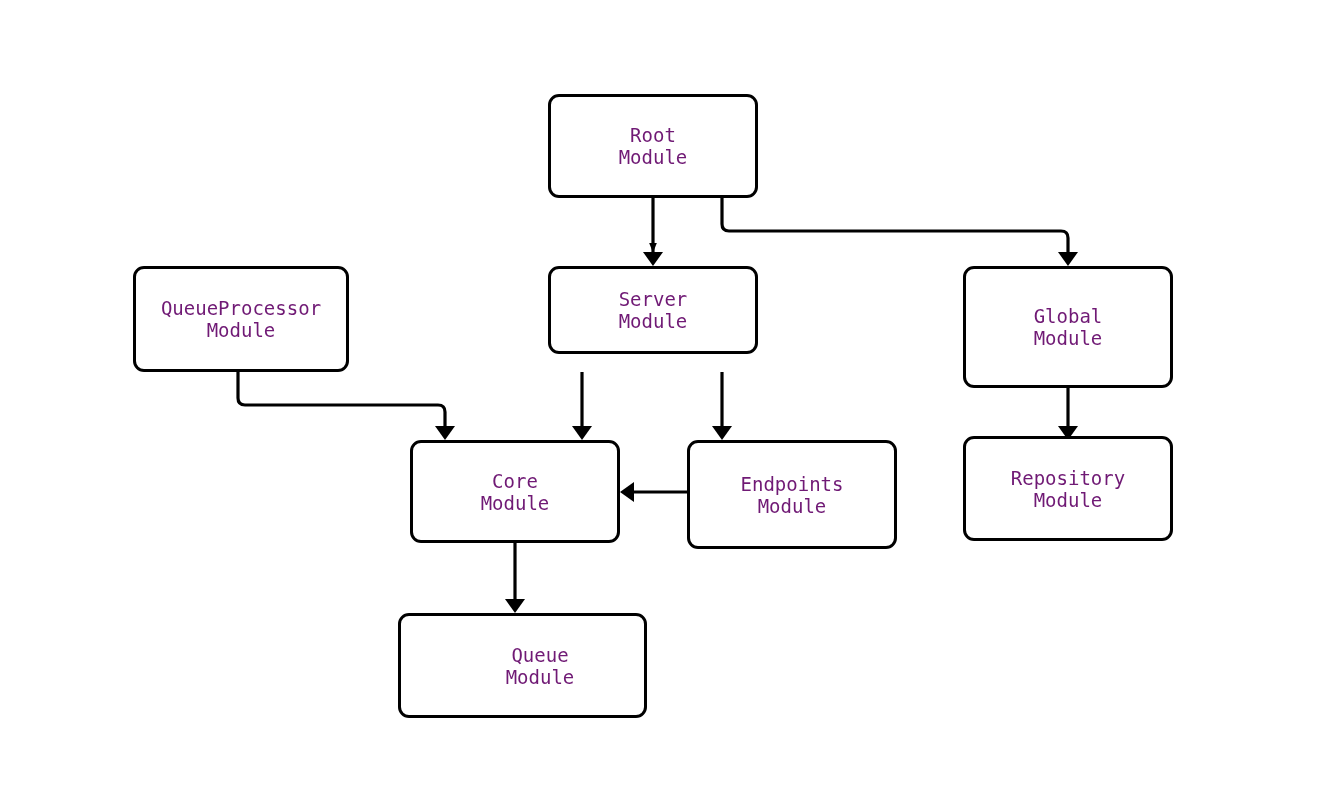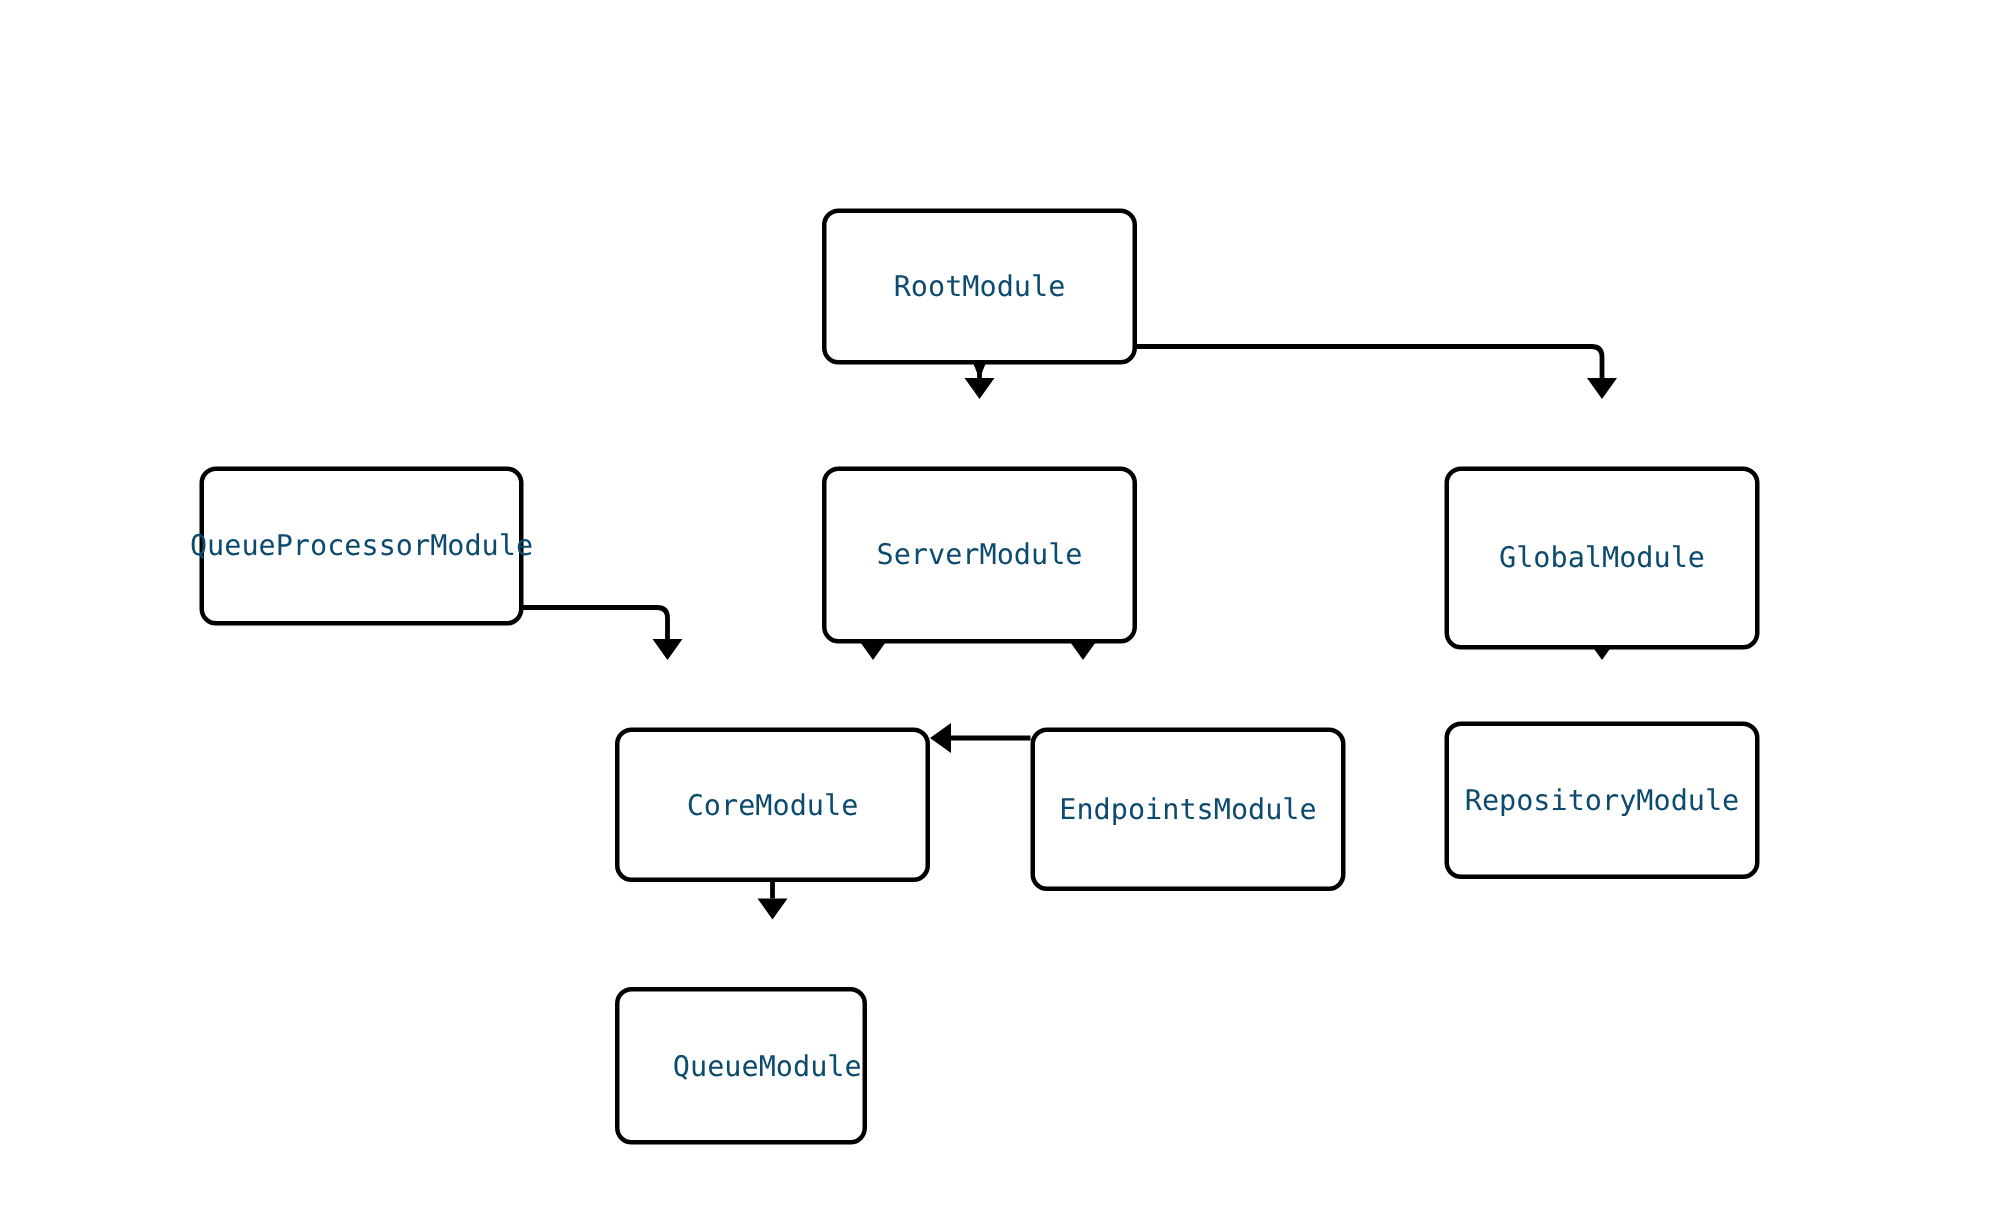--- a/index.html
+++ b/index.html
@@ -27,36 +27,35 @@
     position: absolute;
     left: 0;
     top: 0;
     width: 1337px;
     height: 809px;
   }
   .node {
     position: absolute;
     box-sizing: border-box;
     display: flex;
-    flex-direction: row;
+    flex-direction: column;
     align-items: center;
     justify-content: center;
     background: #ffffff;
     border: 3px solid #000000;
     border-radius: 11px;
     font-family: "DejaVu Sans Mono", "Liberation Mono", monospace;
     font-size: 19px;
     font-weight: 500;
     line-height: 22px;
-    color: #0c4a6e;
+    color: #701a75;
     white-space: pre;
     letter-spacing: 0px;
     text-align: center;
     user-select: none;
-    margin-top: 45px;
   }
   .node-line {
     display: block;
   }
 </style>
 </head>
 <body>
 
 <div id="diagram-canvas">
 
@@ -113,21 +112,21 @@
     <div class="node" id="node-root" style="left: 548px; top: 94px; width: 210px; height: 104px;">
       <span class="node-line">Root</span>
       <span class="node-line">Module</span>
     </div>
 
     <div class="node" id="node-queueprocessor" style="left: 133px; top: 266px; width: 216px; height: 106px;">
       <span class="node-line">QueueProcessor</span>
       <span class="node-line">Module</span>
     </div>
 
-    <div class="node" id="node-server" style="left: 548px; top: 266px; width: 210px; height: 118px;">
+    <div class="node" id="node-server" style="left: 548px; top: 266px; width: 210px; height: 88px;">
       <span class="node-line">Server</span>
       <span class="node-line">Module</span>
     </div>
 
     <div class="node" id="node-global" style="left: 963px; top: 266px; width: 210px; height: 122px;">
       <span class="node-line">Global</span>
       <span class="node-line">Module</span>
     </div>
 
     <div class="node" id="node-core" style="left: 410px; top: 440px; width: 210px; height: 103px;">
@@ -138,19 +137,19 @@
     <div class="node" id="node-endpoints" style="left: 687px; top: 440px; width: 210px; height: 109px;">
       <span class="node-line">Endpoints</span>
       <span class="node-line">Module</span>
     </div>
 
     <div class="node" id="node-repository" style="left: 963px; top: 436px; width: 210px; height: 105px;">
       <span class="node-line">Repository</span>
       <span class="node-line">Module</span>
     </div>
 
-    <div class="node" id="node-queue" style="left: 410px; top: 613px; width: 168px; height: 105px; padding-left: 35px;">
+    <div class="node" id="node-queue" style="left: 398px; top: 613px; width: 249px; height: 105px; padding-left: 35px;">
       <span class="node-line">Queue</span>
       <span class="node-line">Module</span>
     </div>
 
   </div>
 </div>
 
 </body></html>

